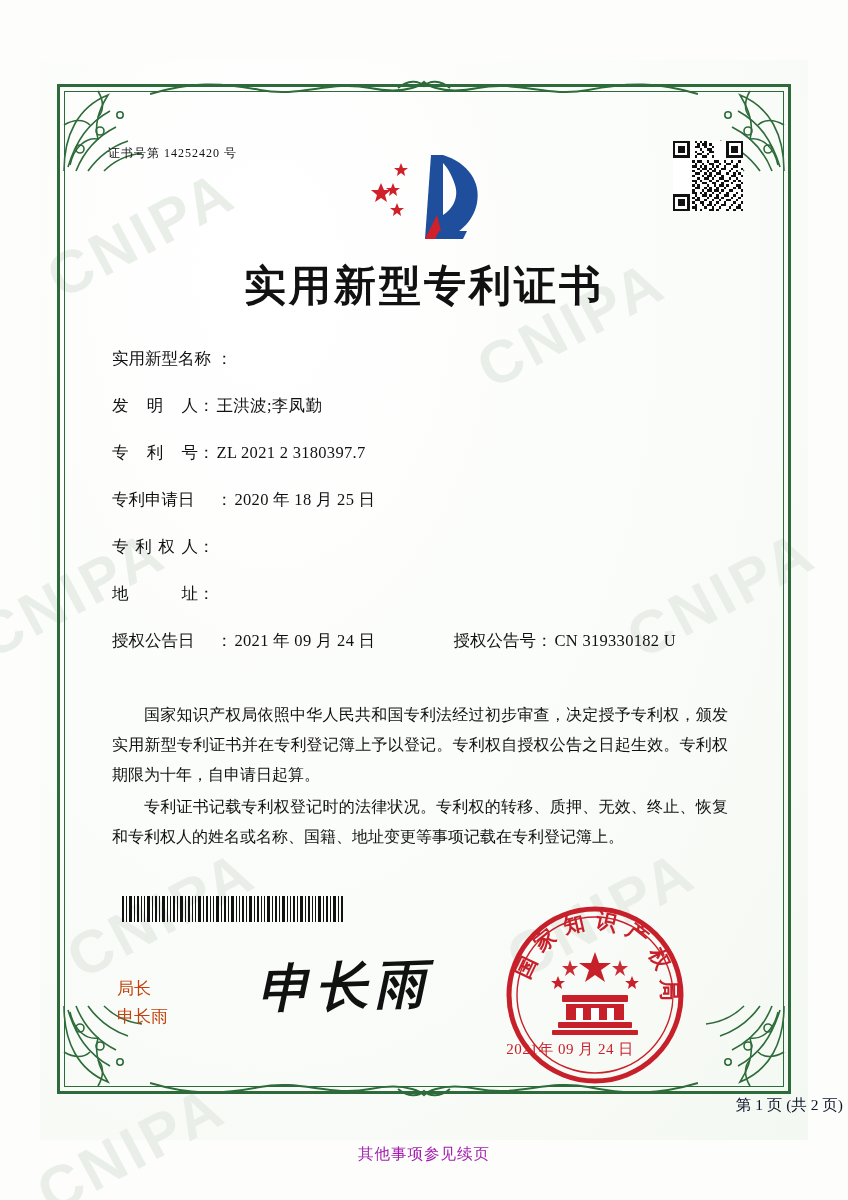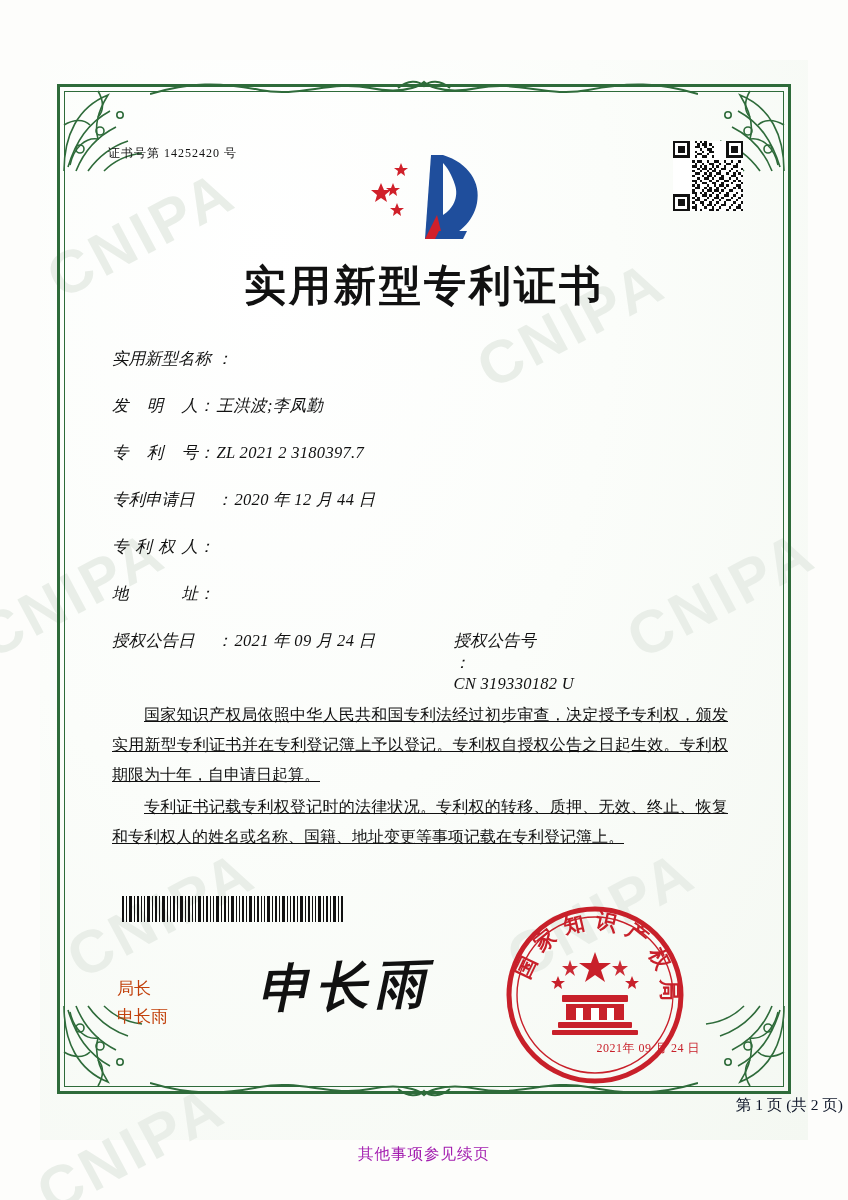--- a/index.html
+++ b/index.html
@@ -124,21 +124,20 @@
     position: absolute;
     left: 112px; top: 348px;
     width: 620px;
   }
   .field-row {
     display: flex;
     align-items: baseline;
     margin-bottom: 25px;
     font-size: 16.5px;
     color: #111;
-    font-style: italic;
   }
   .field-label {
     width: 104px;
     flex: none;
     letter-spacing: 0px;
     white-space: nowrap;
   }
   .field-label.spread {
     display: inline-block;
     text-align: justify;
@@ -146,35 +145,34 @@
     width: 86px;
     padding-right: 0;
   }
   .field-colon { margin: 0 2px 0 0; }
   .field-value { letter-spacing: 0.3px; }
 
   .field-row.two-col .second {
     margin-left: 78px;
     display: flex;
     align-items: baseline;
-    flex-direction: column;
   }
   .field-row.two-col .second .field-label { width: auto; }
 
   
   .paras {
     position: absolute;
     left: 112px; top: 700px;
     width: 628px;
     font-size: 16px;
     line-height: 30px;
     color: #111;
     text-align: justify;
   }
-  .para { text-indent: 2em; margin: 0 12px 2px 0; text-decoration: underline; }
+  .para { text-indent: 2em; margin: 0 12px 2px 0; }
 
   
   .barcode {
     position: absolute;
     left: 122px; top: 896px;
     width: 222px; height: 26px;
   }
 
   
   .sig-label {
@@ -197,24 +195,24 @@
   }
 
   
   .seal {
     position: absolute;
     left: 500px; top: 900px;
     width: 190px; height: 190px;
   }
   .seal-date {
     position: absolute;
-    left: 520px; top: 1040px;
+    left: 480px; top: 1040px;
     width: 180px;
-    text-align: right;
-    font-size: 12px;
+    text-align: center;
+    font-size: 15px;
     color: #c8202a;
     letter-spacing: 0.5px;
   }
 
   
   .page-no {
     position: absolute;
     left: 0; right: 5px; top: 1095px;
     text-align: right;
     font-size: 15.5px;
@@ -523,21 +521,21 @@
       <span class="field-value">王洪波;李凤勤</span>
     </div>
     <div class="field-row">
       <span class="field-label spread">专利号</span>
       <span class="field-colon">：</span>
       <span class="field-value">ZL 2021 2 3180397.7</span>
     </div>
     <div class="field-row">
       <span class="field-label">专利申请日</span>
       <span class="field-colon">：</span>
-      <span class="field-value">2020 年 12 月 44 日</span>
+      <span class="field-value">2020 年 18 月 25 日</span>
     </div>
     <div class="field-row">
       <span class="field-label spread">专利权人</span>
       <span class="field-colon">：</span>
     </div>
     <div class="field-row">
       <span class="field-label spread">地址</span>
       <span class="field-colon">：</span>
     </div>
     <div class="field-row two-col">

